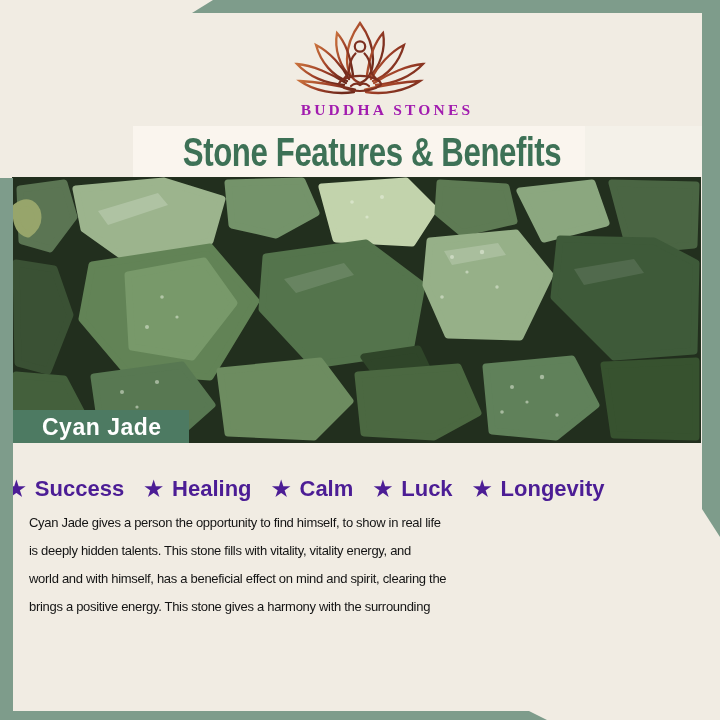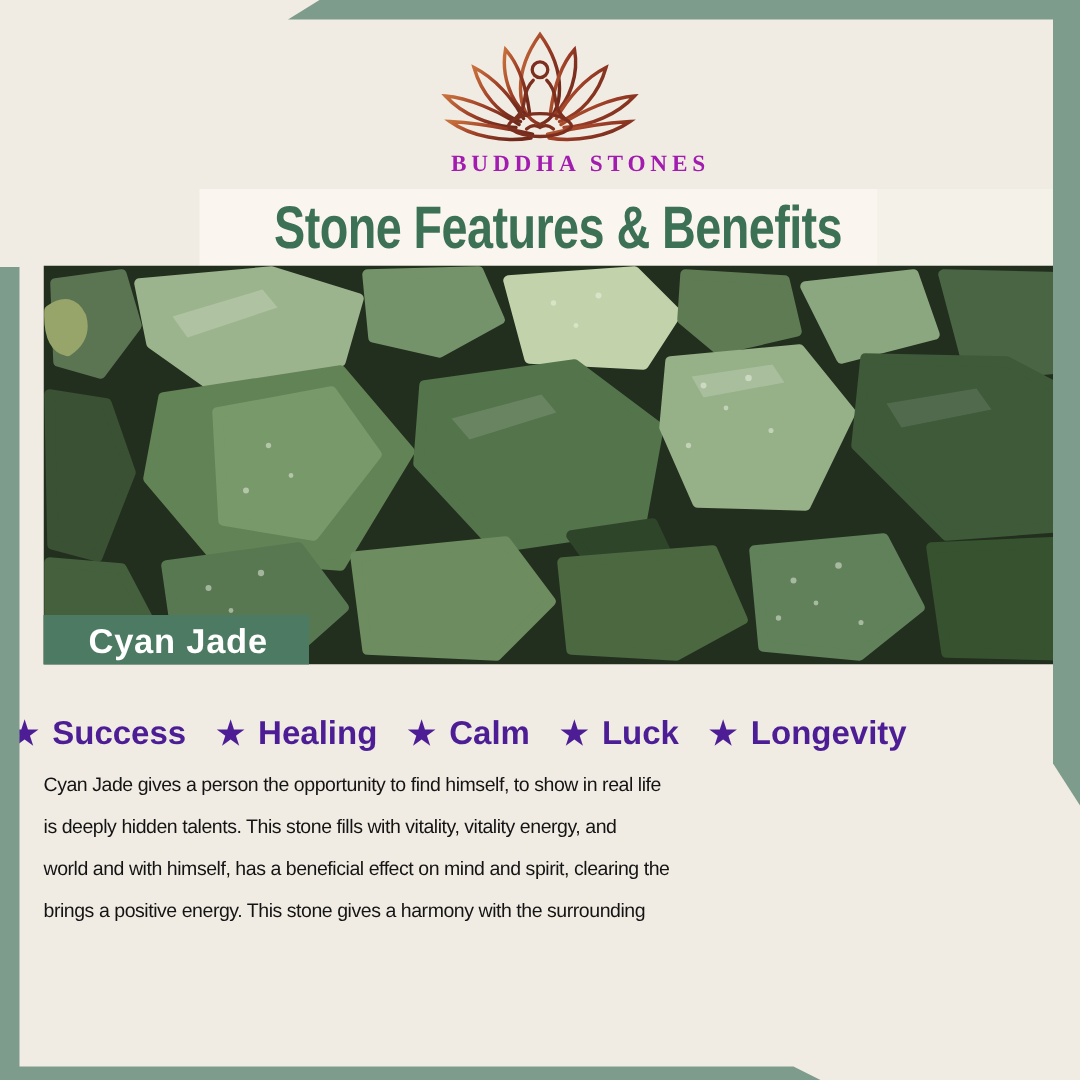--- a/index.html
+++ b/index.html
@@ -8,21 +8,21 @@
   .frame-svg{position:absolute;left:0;top:0;z-index:5;pointer-events:none;}
   .logo{position:absolute;left:290px;top:20px;width:140px;height:82px;z-index:2;}
   .brand{position:absolute;left:0;top:101px;width:720px;text-align:center;z-index:2;
          font-family:"Liberation Serif",serif;font-size:15.5px;font-weight:600;
          letter-spacing:3.2px;color:#a21caf;margin-left:27px;}
   .banner-side{position:absolute;left:585px;top:126px;width:117px;height:51px;background:#f4f1e9;z-index:1;}
   .banner{position:absolute;left:133px;top:126px;width:452px;height:51px;background:#faf5ee;z-index:2;}
   .title{width:452px;height:51px;line-height:52px;text-align:center;
          font-size:40px;font-weight:bold;letter-spacing:-0.5px;color:#3d7156;
          transform:scaleX(0.78);transform-origin:center;white-space:nowrap;}
-  .photo{position:absolute;left:29px;top:177px;width:621px;height:266px;z-index:2;}
+  .photo{position:absolute;left:12px;top:177px;width:621px;height:266px;z-index:2;}
   .photo svg{display:block;}
   .caption{position:absolute;left:0;bottom:0;width:177px;height:33px;background:#4d7a62;}
   .caption span{display:block;padding-left:30px;line-height:34px;font-size:23px;font-weight:bold;
                 color:#ffffff;letter-spacing:0.5px;}
   .features{position:absolute;left:0;top:474px;width:720px;height:30px;line-height:30px;
             text-align:left;color:#4c1d95;font-size:22px;font-weight:bold;z-index:2;white-space:nowrap;}
   .feat{margin:0 7px;}
   .feat .star{margin-right:9px;font-size:21px;}
   .desc{position:absolute;left:29px;top:509px;width:682px;z-index:2;color:#141414;}
   .desc div{font-size:13px;line-height:28px;letter-spacing:-0.3px;white-space:nowrap;}

